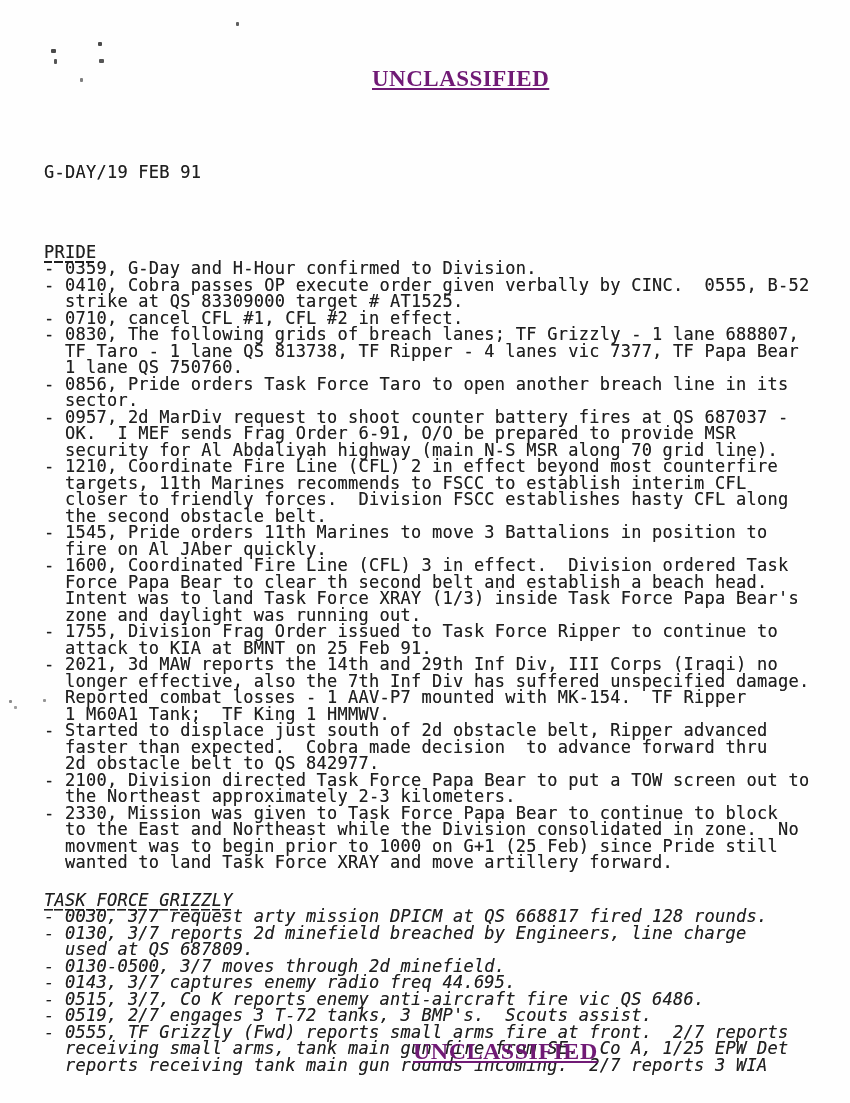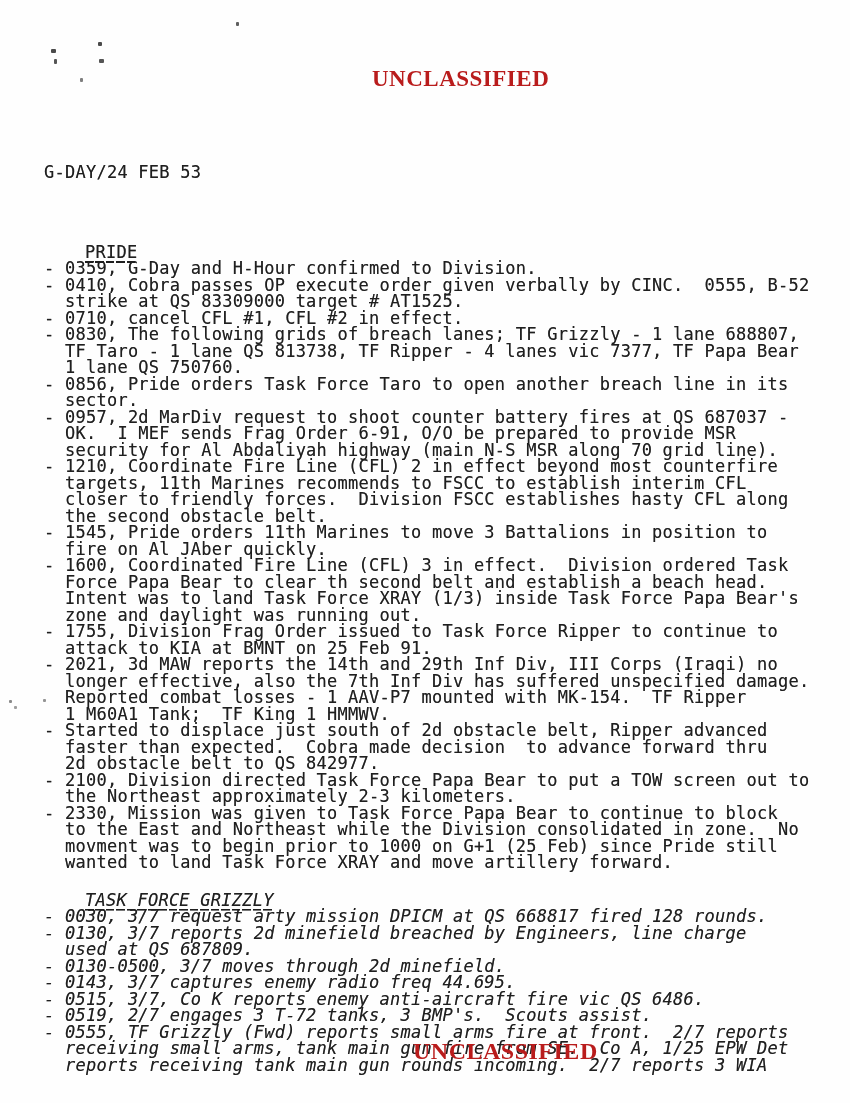--- a/index.html
+++ b/index.html
@@ -8,23 +8,24 @@
     position: relative;
     width: 850px;
     height: 1103px;
     background: var(--paper);
     overflow: hidden;
   }
   .classification {
     position: absolute;
     font-family: "Liberation Serif", "DejaVu Serif", serif;
     font-weight: bold;
-    color: #b91c1c;
+    color: #701a75;
     letter-spacing: 0.5px;
     white-space: nowrap;
+    text-decoration: underline;
   }
   .classification.hdr { left: 372px; top: 66px; font-size: 23px; }
   .classification.ftr { left: 413px; top: 1038px; font-size: 24px; }
   .doc-body {
     position: absolute;
     left: 44px;
     top: 131px;
     font-family: "DejaVu Sans Mono", "Liberation Mono", monospace;
     font-size: 17px;
     line-height: 16.5px;
@@ -36,37 +37,36 @@
   .date-line { white-space: pre; }
   .section { margin-top: 30px; }
   .section + .section { margin-top: 21px; font-style: italic; }
   .section-title { white-space: pre; }
   .section-title span {
     padding-bottom: 1px;
     background-image: repeating-linear-gradient(90deg, var(--ink) 0 8.5px, transparent 8.5px 10.49px);
     background-repeat: repeat-x;
     background-position: left bottom;
     background-size: 100% 1.6px;
-    margin-left: 41px;
   }
   .log-line { white-space: pre; }
   .speck {
     position: absolute;
     background: #2a2a2a;
     border-radius: 1px;
   }
 </style>
 </head>
 <body>
 
 <div class="page" id="page">
   <div class="classification hdr">UNCLASSIFIED</div>
 
   <div class="doc-body">
-    <div class="date-line">G-DAY/24 FEB 53</div>
+    <div class="date-line">G-DAY/19 FEB 91</div>
     <div id="sections"><div class="section"><div class="section-title"><span>PRIDE</span></div><div class="log-line">- 0359, G-Day and H-Hour confirmed to Division.</div><div class="log-line">- 0410, Cobra passes OP execute order given verbally by CINC.  0555, B-52</div><div class="log-line">  strike at QS 83309000 target # AT1525.</div><div class="log-line">- 0710, cancel CFL #1, CFL #2 in effect.</div><div class="log-line">- 0830, The following grids of breach lanes; TF Grizzly - 1 lane 688807,</div><div class="log-line">  TF Taro - 1 lane QS 813738, TF Ripper - 4 lanes vic 7377, TF Papa Bear</div><div class="log-line">  1 lane QS 750760.</div><div class="log-line">- 0856, Pride orders Task Force Taro to open another breach line in its</div><div class="log-line">  sector.</div><div class="log-line">- 0957, 2d MarDiv request to shoot counter battery fires at QS 687037 -</div><div class="log-line">  OK.  I MEF sends Frag Order 6-91, O/O be prepared to provide MSR</div><div class="log-line">  security for Al Abdaliyah highway (main N-S MSR along 70 grid line).</div><div class="log-line">- 1210, Coordinate Fire Line (CFL) 2 in effect beyond most counterfire</div><div class="log-line">  targets, 11th Marines recommends to FSCC to establish interim CFL</div><div class="log-line">  closer to friendly forces.  Division FSCC establishes hasty CFL along</div><div class="log-line">  the second obstacle belt.</div><div class="log-line">- 1545, Pride orders 11th Marines to move 3 Battalions in position to</div><div class="log-line">  fire on Al JAber quickly.</div><div class="log-line">- 1600, Coordinated Fire Line (CFL) 3 in effect.  Division ordered Task</div><div class="log-line">  Force Papa Bear to clear th second belt and establish a beach head.</div><div class="log-line">  Intent was to land Task Force XRAY (1/3) inside Task Force Papa Bear's</div><div class="log-line">  zone and daylight was running out.</div><div class="log-line">- 1755, Division Frag Order issued to Task Force Ripper to continue to</div><div class="log-line">  attack to KIA at BMNT on 25 Feb 91.</div><div class="log-line">- 2021, 3d MAW reports the 14th and 29th Inf Div, III Corps (Iraqi) no</div><div class="log-line">  longer effective, also the 7th Inf Div has suffered unspecified damage.</div><div class="log-line">  Reported combat losses - 1 AAV-P7 mounted with MK-154.  TF Ripper</div><div class="log-line">  1 M60A1 Tank;  TF King 1 HMMWV.</div><div class="log-line">- Started to displace just south of 2d obstacle belt, Ripper advanced</div><div class="log-line">  faster than expected.  Cobra made decision  to advance forward thru</div><div class="log-line">  2d obstacle belt to QS 842977.</div><div class="log-line">- 2100, Division directed Task Force Papa Bear to put a TOW screen out to</div><div class="log-line">  the Northeast approximately 2-3 kilometers.</div><div class="log-line">- 2330, Mission was given to Task Force Papa Bear to continue to block</div><div class="log-line">  to the East and Northeast while the Division consolidated in zone.  No</div><div class="log-line">  movment was to begin prior to 1000 on G+1 (25 Feb) since Pride still</div><div class="log-line">  wanted to land Task Force XRAY and move artillery forward.</div></div><div class="section"><div class="section-title"><span>TASK FORCE GRIZZLY</span></div><div class="log-line">- 0030, 3/7 request arty mission DPICM at QS 668817 fired 128 rounds.</div><div class="log-line">- 0130, 3/7 reports 2d minefield breached by Engineers, line charge</div><div class="log-line">  used at QS 687809.</div><div class="log-line">- 0130-0500, 3/7 moves through 2d minefield.</div><div class="log-line">- 0143, 3/7 captures enemy radio freq 44.695.</div><div class="log-line">- 0515, 3/7, Co K reports enemy anti-aircraft fire vic QS 6486.</div><div class="log-line">- 0519, 2/7 engages 3 T-72 tanks, 3 BMP's.  Scouts assist.</div><div class="log-line">- 0555, TF Grizzly (Fwd) reports small arms fire at front.  2/7 reports</div><div class="log-line">  receiving small arms, tank main gun fire from SE.  Co A, 1/25 EPW Det</div><div class="log-line">  reports receiving tank main gun rounds incoming.  2/7 reports 3 WIA</div></div></div>
   </div>
 
   <div class="classification ftr">UNCLASSIFIED</div>
 <div class="speck" style="left: 236px; top: 22px; width: 3px; height: 4px; opacity: 0.75;"></div>
     <div class="speck" style="left: 98px; top: 42px; width: 4px; height: 4px; opacity: 0.85;"></div>
     <div class="speck" style="left: 51px; top: 49px; width: 5px; height: 4px; opacity: 0.85;"></div>
     <div class="speck" style="left: 54px; top: 59px; width: 3px; height: 5px; opacity: 0.8;"></div>
     <div class="speck" style="left: 99px; top: 59px; width: 5px; height: 4px; opacity: 0.8;"></div>
     <div class="speck" style="left: 80px; top: 78px; width: 3px; height: 4px; opacity: 0.6;"></div>

